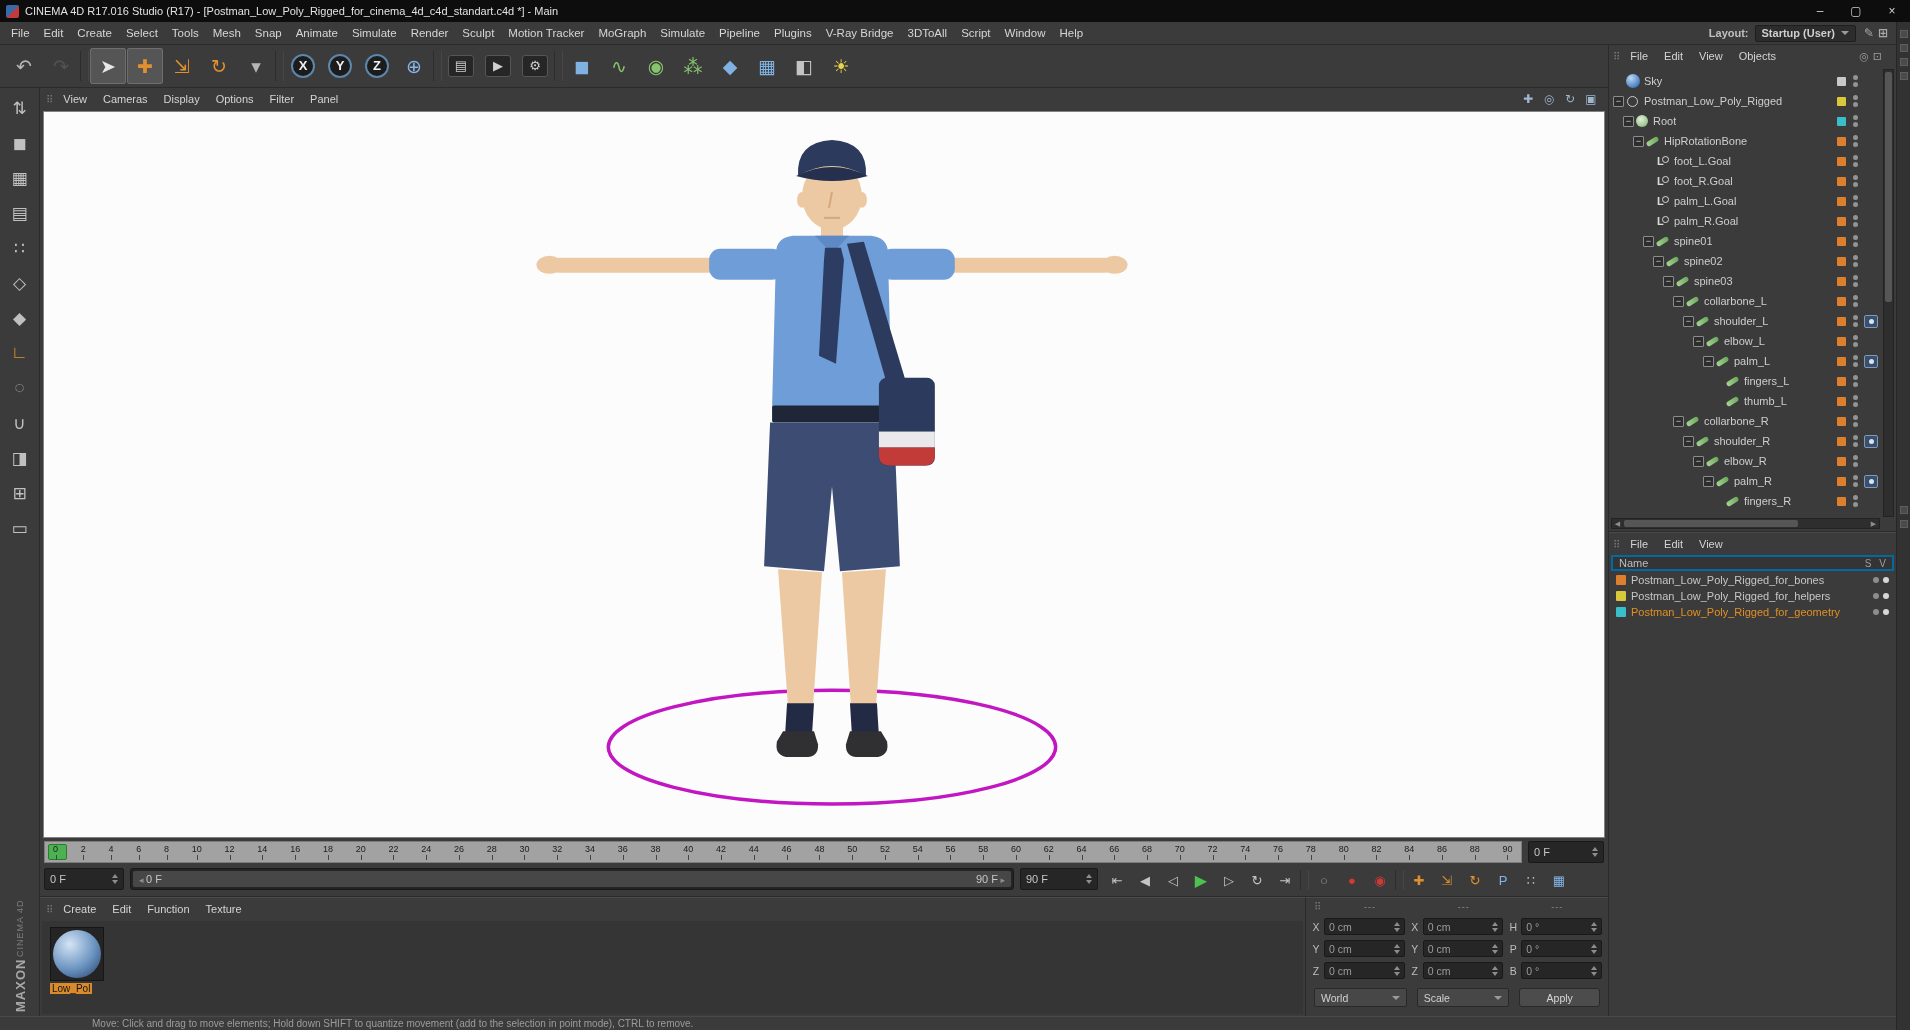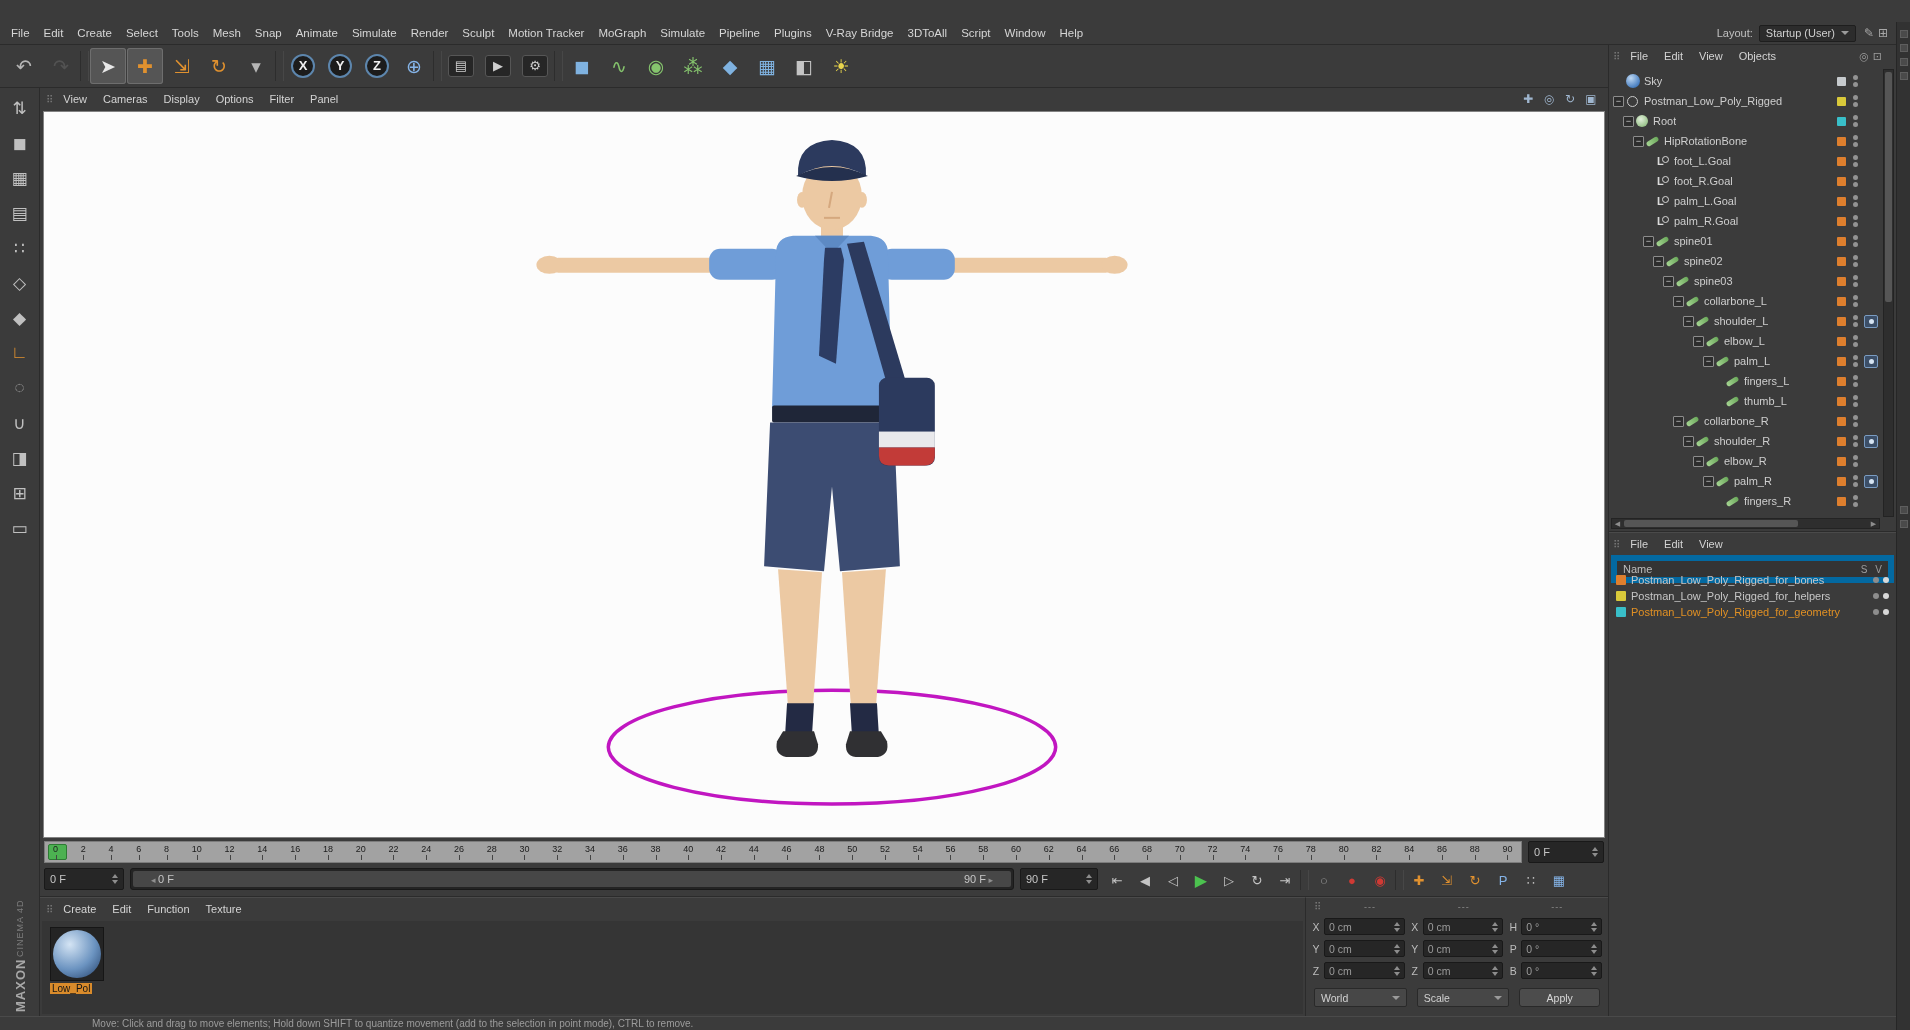--- a/index.html
+++ b/index.html
@@ -15,21 +15,21 @@
   .app-icon { width:13px; height:13px; border-radius:2px; margin-right:6px;
     background:linear-gradient(135deg,#3b68a8 50%,#c23b38 50%); flex:none; }
   .title-text { color:#e2e2e2; font-size:11px; white-space:nowrap; }
   .win-controls { margin-left:auto; display:flex; height:100%; }
   .win-btn { width:36px; height:100%; display:flex; align-items:center; justify-content:center;
     color:#cfcfcf; font-size:12px; }
   
   .menubar { position:absolute; left:0; top:22px; width:1910px; height:23px;
     background:#3b3b3b; border-bottom:1px solid #2b2b2b; display:flex; align-items:center; padding:0 4px; }
   .menu-item { padding:0 7px; line-height:22px; color:#d6d6d6; font-size:11.5px; white-space:nowrap; cursor:default; }
-  .menubar-right { margin-left:auto; display:flex; align-items:center; gap:6px; padding-right:16px; }
+  .menubar-right { margin-left:auto; display:flex; align-items:center; gap:6px; padding-right:16px;font-weight:bold; }
   .layout-label { color:#c0c0c0; }
   .layout-dd { background:#2c2c2c; border:1px solid #1e1e1e; border-radius:2px; height:17px;
     display:flex; align-items:center; gap:6px; padding:0 6px; color:#cfcfcf; }
   .dd-arrow { width:0; height:0; border-left:4px solid transparent; border-right:4px solid transparent;
     border-top:4px solid #9a9a9a; }
   .mini-icon { color:#a8a8a8; font-size:12px; padding:0 2px; }
   
   .toolbar { position:absolute; left:0; top:45px; width:1608px; height:43px;
     background:#3b3b3b; border-bottom:1px solid #2b2b2b; display:flex; align-items:center; padding:0 6px; gap:1px; }
   .tool-btn { width:36px; height:36px; border-radius:3px; display:flex; align-items:center; justify-content:center; flex:none; }
@@ -74,21 +74,21 @@
     display:flex; align-items:center; padding:0 5px; color:#c6c6c6; }
   .spinners { margin-left:auto; display:flex; flex-direction:column; gap:2px; padding-left:5px; }
   .sp-up { width:0; height:0; border-left:3px solid transparent; border-right:3px solid transparent; border-bottom:4px solid #8d8d8d; }
   .sp-dn { width:0; height:0; border-left:3px solid transparent; border-right:3px solid transparent; border-top:4px solid #8d8d8d; }
   
   .transport-row { position:absolute; left:40px; top:864px; width:1568px; height:33px; background:#3b3b3b; border-bottom:1px solid #2b2b2b; }
   .tr-field1 { position:absolute; left:4px; top:4px; width:80px; height:22px; }
   .range-slider { position:absolute; left:90px; top:4px; width:884px; height:22px; background:#242424;
     border:1px solid #191919; border-radius:3px; padding:2px; }
   .range-bar { height:100%; background:#474747; border-radius:2px; display:flex; align-items:center;
-    justify-content:space-between; padding:0 18px; color:#c6c6c6; }
+    justify-content:space-between; padding:0 6px; color:#c6c6c6; }
   .range-arrow { color:#8f8f8f; font-size:9px; }
   .tr-field2 { position:absolute; left:980px; top:4px; width:78px; height:22px; }
   .tr-buttons { position:absolute; left:1064px; right:4px; top:3px; height:26px; display:flex; gap:2px; align-items:center; }
   .t-btn { width:26px; height:24px; border-radius:3px; display:flex; align-items:center; justify-content:center; flex:none; }
   .t-btn .glyph { font-size:13px; }
   .t-btn.big .glyph { font-size:16px; }
   .t-btn.sep { width:9px; border-left:1px solid #2d2d2d; border-right:1px solid #474747; border-radius:0; height:20px; }
   
   .materials { position:absolute; left:40px; top:897px; width:1266px; height:119px;
     background:#3b3b3b; border-top:1px solid #4a4a4a; border-right:1px solid #2b2b2b; }
@@ -144,22 +144,22 @@
     border-radius:2px; position:relative; flex:none; }
   .ik-tag::before { content:""; position:absolute; left:4px; top:3px; width:5px; height:5px; background:#d6e4f2; border-radius:50%; }
   .om-hscroll { position:absolute; left:2px; right:16px; top:473px; height:11px; background:#2e2e2e; border:1px solid #232323; }
   .om-hscroll .thumb { position:absolute; left:12px; top:1px; bottom:1px; width:65%; background:#565656; border-radius:2px; }
   .scroll-arrow { position:absolute; top:0; bottom:0; width:11px; display:flex; align-items:center; justify-content:center;
     color:#8d8d8d; font-size:7px; }
   .om-vscroll { position:absolute; right:2px; top:24px; width:11px; height:448px; background:#2e2e2e; border:1px solid #232323; }
   .om-vscroll .thumb { position:absolute; top:2px; left:1px; right:1px; height:230px; background:#565656; border-radius:2px; }
   .panel-divider { position:absolute; left:0; right:0; top:486px; height:2px; background:#2b2b2b; border-bottom:1px solid #4a4a4a; }
   .lm-menubar { position:absolute; left:0; right:0; top:489px; height:20px; display:flex; align-items:center; }
-  .name-header { position:absolute; left:2px; right:2px; top:510px; height:28px; background:#343434;
-    border:6px solid #0369a1; display:flex; align-items:center; padding:0 6px; color:#bdbdbd; }
+  .name-header { position:absolute; left:2px; right:2px; top:510px; height:16px; background:#343434;
+    border:2px solid #0369a1; display:flex; align-items:center; padding:0 6px; color:#bdbdbd; }
   .nh-cols { margin-left:auto; display:flex; gap:8px; color:#9d9d9d; font-size:10px; }
   .layer-rows { position:absolute; left:2px; right:2px; top:527px; display:flex; flex-direction:column; }
   .layer-row { height:16px; display:flex; align-items:center; padding:0 5px; }
   .layer-sq { width:10px; height:10px; border-radius:1px; margin-right:5px; flex:none; }
   .layer-label { font-size:11px; color:#c6c6c6; white-space:nowrap; overflow:hidden; }
   .layer-row.selected .layer-label { color:#e09024; }
   .layer-dots { margin-left:auto; display:flex; gap:4px; }
   .layer-dots i { width:6px; height:6px; border-radius:50%; background:#8d8d8d; }
   .layer-dots i:last-child { background:#d8d8d8; }
   
@@ -168,20 +168,38 @@
   .strip-tab { width:8px; height:8px; background:#4a4a4a; border:1px solid #5e5e5e; flex:none; }
   .statusbar { position:absolute; left:0; right:14px; top:1016px; height:14px; background:#3b3b3b;
     border-top:1px solid #4a4a4a; display:flex; align-items:center; padding-left:92px;
     color:#9c9c9c; font-size:10px; white-space:nowrap; overflow:hidden; }
 </style>
 </head>
 <body>
 
 <div id="app">
 
+  <div class="titlebar">
+    <span class="app-icon"></span>
+    <span class="title-text">CINEMA 4D R17.016 Studio (R17) - [Postman_Low_Poly_Rigged_for_cinema_4d_c4d_standart.c4d *] - Main</span>
+    <div class="win-controls">
+
+        <div class="win-btn">
+          <span class="glyph">–</span>
+        </div>
+
+        <div class="win-btn">
+          <span class="glyph">▢</span>
+        </div>
+
+        <div class="win-btn">
+          <span class="glyph">×</span>
+        </div>
+      </div>
+  </div>
 
   <div class="menubar">
     <div style="display:flex">
 
         <span class="menu-item">File</span>
 
         <span class="menu-item">Edit</span>
 
         <span class="menu-item">Create</span>
 

